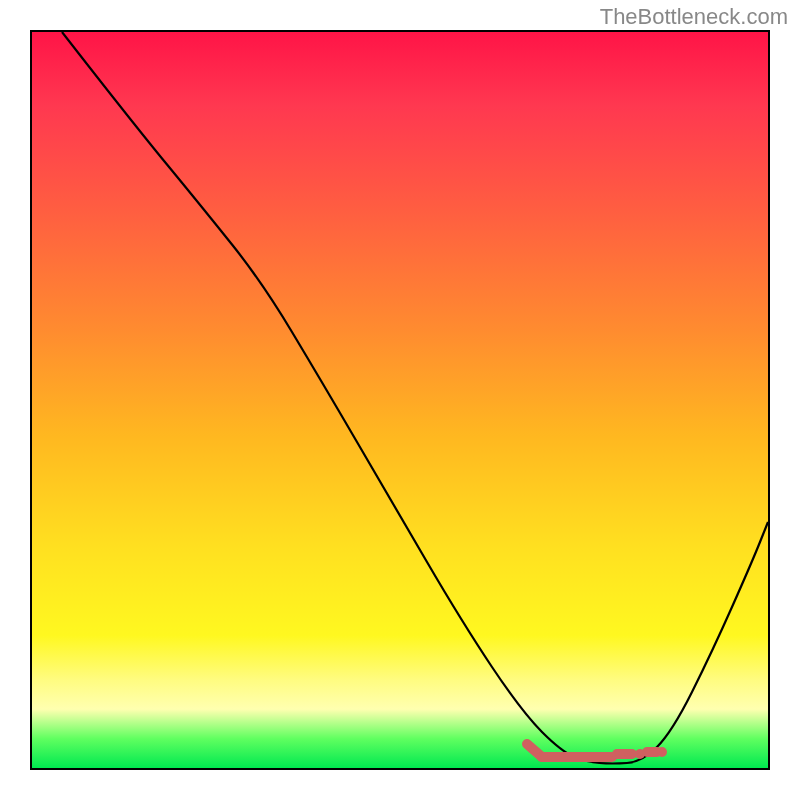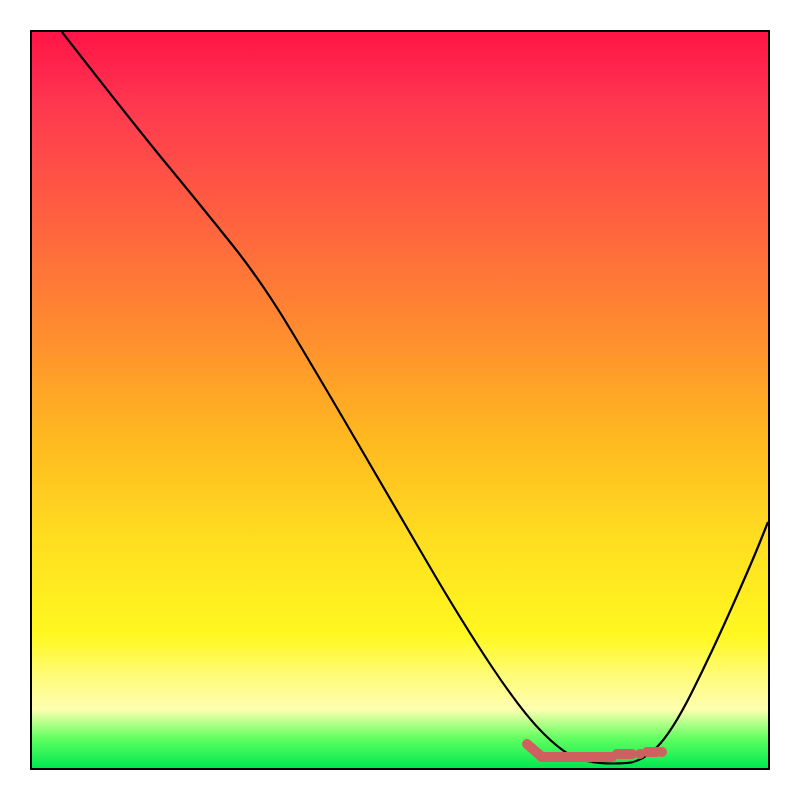--- a/index.html
+++ b/index.html
@@ -59,20 +59,21 @@
     top: 0;
     left: 0;
     width: 100%;
     height: 100%;
   }
 </style>
 </head>
 <body>
 
 <div class="container">
+  <div class="watermark">TheBottleneck.com</div>
   <div class="chart-area">
     <div class="gradient-bg"></div>
     <svg class="overlay" viewBox="0 0 736 736" preserveAspectRatio="none">
       <g id="curve-group">
           <path d="M30 0 Q100 90 135 132.5 Q170 175 200 212.5 Q230 250 260 300 Q290 350 325 410 Q360 470 395 530 Q430 590 460 635 Q490 680 510 700 Q530 720 542.5 725 Q555 730 567.5 731 Q580 732 595 731 Q610 730 625 715 Q640 700 660 660 Q680 620 700 575 Q720 530 728 510 L736 490" stroke="black" stroke-width="2.2" fill="none"></path>
         </g>
       <g id="marker-group">
           <line x1="495" y1="712" x2="510" y2="725" stroke="#d06060" stroke-width="10" stroke-linecap="round"></line>
           <line x1="510" y1="725" x2="580" y2="725" stroke="#d06060" stroke-width="10" stroke-linecap="round"></line>
           <line x1="585" y1="722" x2="600" y2="722" stroke="#d06060" stroke-width="10" stroke-linecap="round"></line>

